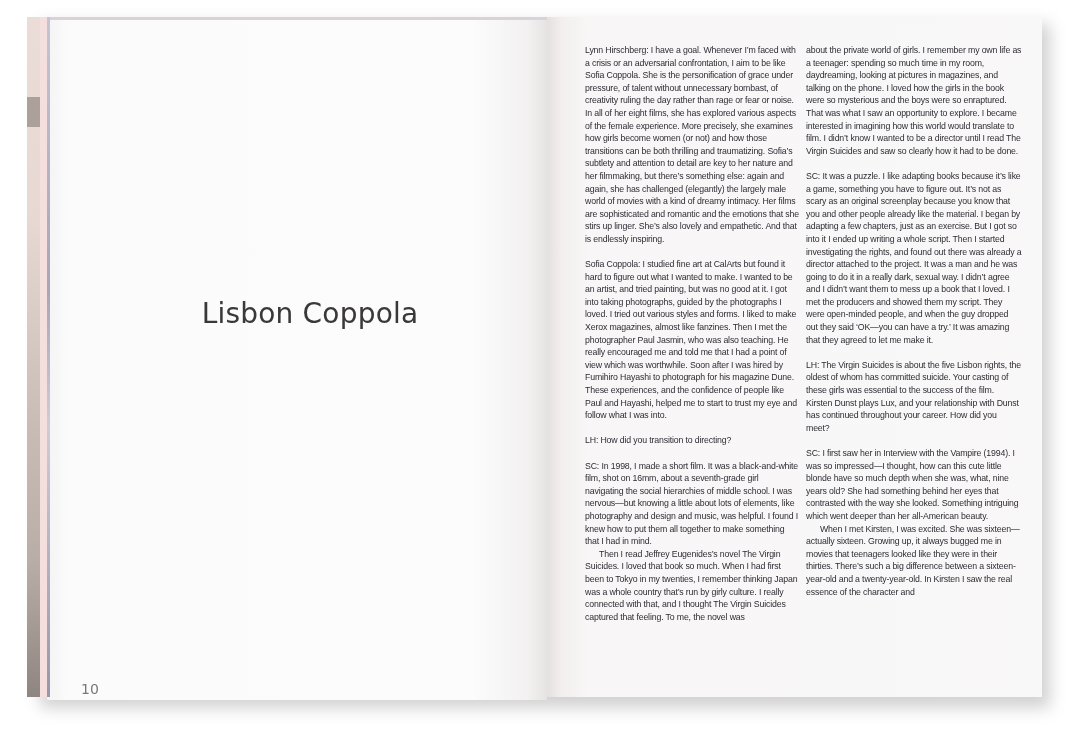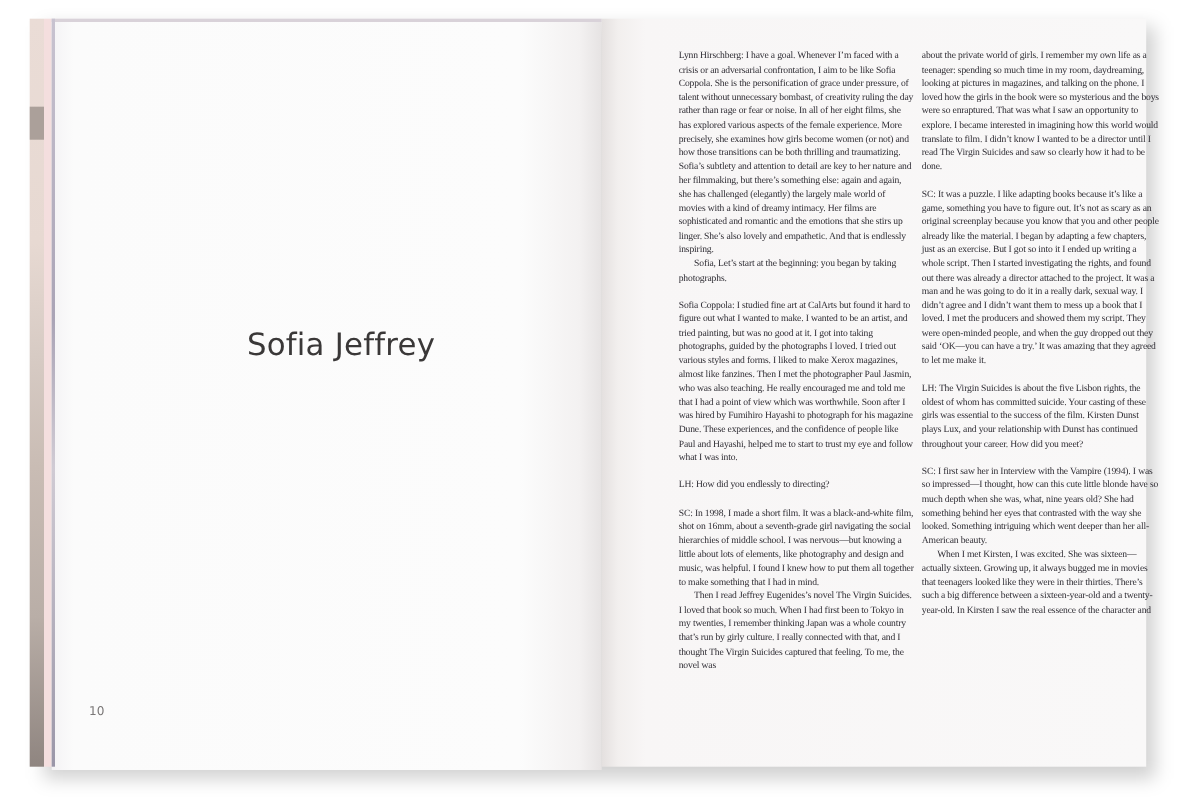--- a/index.html
+++ b/index.html
@@ -37,55 +37,54 @@
     position:absolute; left:547px; top:17px; width:495px; height:680px;
     background:linear-gradient(90deg,#e4e0df 0%,#f2efee 3%,#f8f6f6 8%,#f9f8f8 100%);
   }
   .title {
     position:absolute; left:155px; top:296px; width:310px;
     text-align:center; font-size:28px; line-height:36px; color:#3a3838;
     font-family:"DejaVu Sans", sans-serif; font-weight:normal; letter-spacing:0.2px;
   }
   .title span { display:block; }
   .folio {
-    position:absolute; left:81px; top:640px; font-size:11px; color:#7a7777;
+    position:absolute; left:81px; top:681px; font-size:14px; color:#7a7777;
     font-family:"DejaVu Sans", sans-serif;
   }
   .column {
     position:absolute; top:44px; font-size:8.75px; line-height:12.6px; color:#2e2c33;
-    font-family:Liberation Serif, serif; letter-spacing:-0.15px;margin-left:32px;
+    font-family:Liberation Sans, sans-serif; letter-spacing:-0.15px;
   }
   .col1 { left:585px; width:214px; }
   .col2 { left:806px; width:216px; }
   .column p { margin:0; white-space:pre-line; }
   .column p.gap { margin-top:12.6px; }
   .column p.indent { text-indent:14px; }
 </style>
 </head>
 <body>
 
 <div class="book-shadow"></div>
 <div class="photo-edge"></div>
 <div class="pink-strip"></div>
 
 <div class="left-page"></div>
 <div class="left-inner-edge"></div>
 
 <div class="title">
-  <span>Sofia Jeffrey</span>
+  <span>Lisbon Coppola</span>
 </div>
 <div class="folio">10</div>
 
 <div class="right-page"></div>
 
 <div class="column col1">
   <p>Lynn Hirschberg: I have a goal. Whenever I’m faced with a crisis or an adversarial confrontation, I aim to be like Sofia Coppola. She is the personification of grace under pressure, of talent without unnecessary bombast, of creativity ruling the day rather than rage or fear or noise. In all of her eight films, she has explored various aspects of the female experience. More precisely, she examines how girls become women (or not) and how those transitions can be both thrilling and traumatizing. Sofia’s subtlety and attention to detail are key to her nature and her filmmaking, but there’s something else: again and again, she has challenged (elegantly) the largely male world of movies with a kind of dreamy intimacy. Her films are sophisticated and romantic and the emotions that she stirs up linger. She’s also lovely and empathetic. And that is endlessly inspiring.</p>
-  <p class="indent">Sofia, Let’s start at the beginning: you began by taking photographs.</p>
   <p class="gap">Sofia Coppola: I studied fine art at CalArts but found it hard to figure out what I wanted to make. I wanted to be an artist, and tried painting, but was no good at it. I got into taking photographs, guided by the photographs I loved. I tried out various styles and forms. I liked to make Xerox magazines, almost like fanzines. Then I met the photographer Paul Jasmin, who was also teaching. He really encouraged me and told me that I had a point of view which was worthwhile. Soon after I was hired by Fumihiro Hayashi to photograph for his magazine Dune. These experiences, and the confidence of people like Paul and Hayashi, helped me to start to trust my eye and follow what I was into.</p>
-  <p class="gap">LH: How did you endlessly to directing?</p>
+  <p class="gap">LH: How did you transition to directing?</p>
   <p class="gap">SC: In 1998, I made a short film. It was a black-and-white film, shot on 16mm, about a seventh-grade girl navigating the social hierarchies of middle school. I was nervous—but knowing a little about lots of elements, like photography and design and music, was helpful. I found I knew how to put them all together to make something that I had in mind.</p>
   <p class="indent">Then I read Jeffrey Eugenides’s novel The Virgin Suicides. I loved that book so much. When I had first been to Tokyo in my twenties, I remember thinking Japan was a whole country that’s run by girly culture. I really connected with that, and I thought The Virgin Suicides captured that feeling. To me, the novel was</p>
 </div>
 
 <div class="column col2">
   <p>about the private world of girls. I remember my own life as a teenager: spending so much time in my room, daydreaming, looking at pictures in magazines, and talking on the phone. I loved how the girls in the book were so mysterious and the boys were so enraptured. That was what I saw an opportunity to explore. I became interested in imagining how this world would translate to film. I didn’t know I wanted to be a director until I read The Virgin Suicides and saw so clearly how it had to be done.</p>
   <p class="gap">SC: It was a puzzle. I like adapting books because it’s like a game, something you have to figure out. It’s not as scary as an original screenplay because you know that you and other people already like the material. I began by adapting a few chapters, just as an exercise. But I got so into it I ended up writing a whole script. Then I started investigating the rights, and found out there was already a director attached to the project. It was a man and he was going to do it in a really dark, sexual way. I didn’t agree and I didn’t want them to mess up a book that I loved. I met the producers and showed them my script. They were open-minded people, and when the guy dropped out they said ‘OK—you can have a try.’ It was amazing that they agreed to let me make it.</p>
   <p class="gap">LH: The Virgin Suicides is about the five Lisbon rights, the oldest of whom has committed suicide. Your casting of these girls was essential to the success of the film. Kirsten Dunst plays Lux, and your relationship with Dunst has continued throughout your career. How did you meet?</p>
   <p class="gap">SC: I first saw her in Interview with the Vampire (1994). I was so impressed—I thought, how can this cute little blonde have so much depth when she was, what, nine years old? She had something behind her eyes that contrasted with the way she looked. Something intriguing which went deeper than her all-American beauty.</p>
   <p class="indent">When I met Kirsten, I was excited. She was sixteen—actually sixteen. Growing up, it always bugged me in movies that teenagers looked like they were in their thirties. There’s such a big difference between a sixteen-year-old and a twenty-year-old. In Kirsten I saw the real essence of the character and</p>

